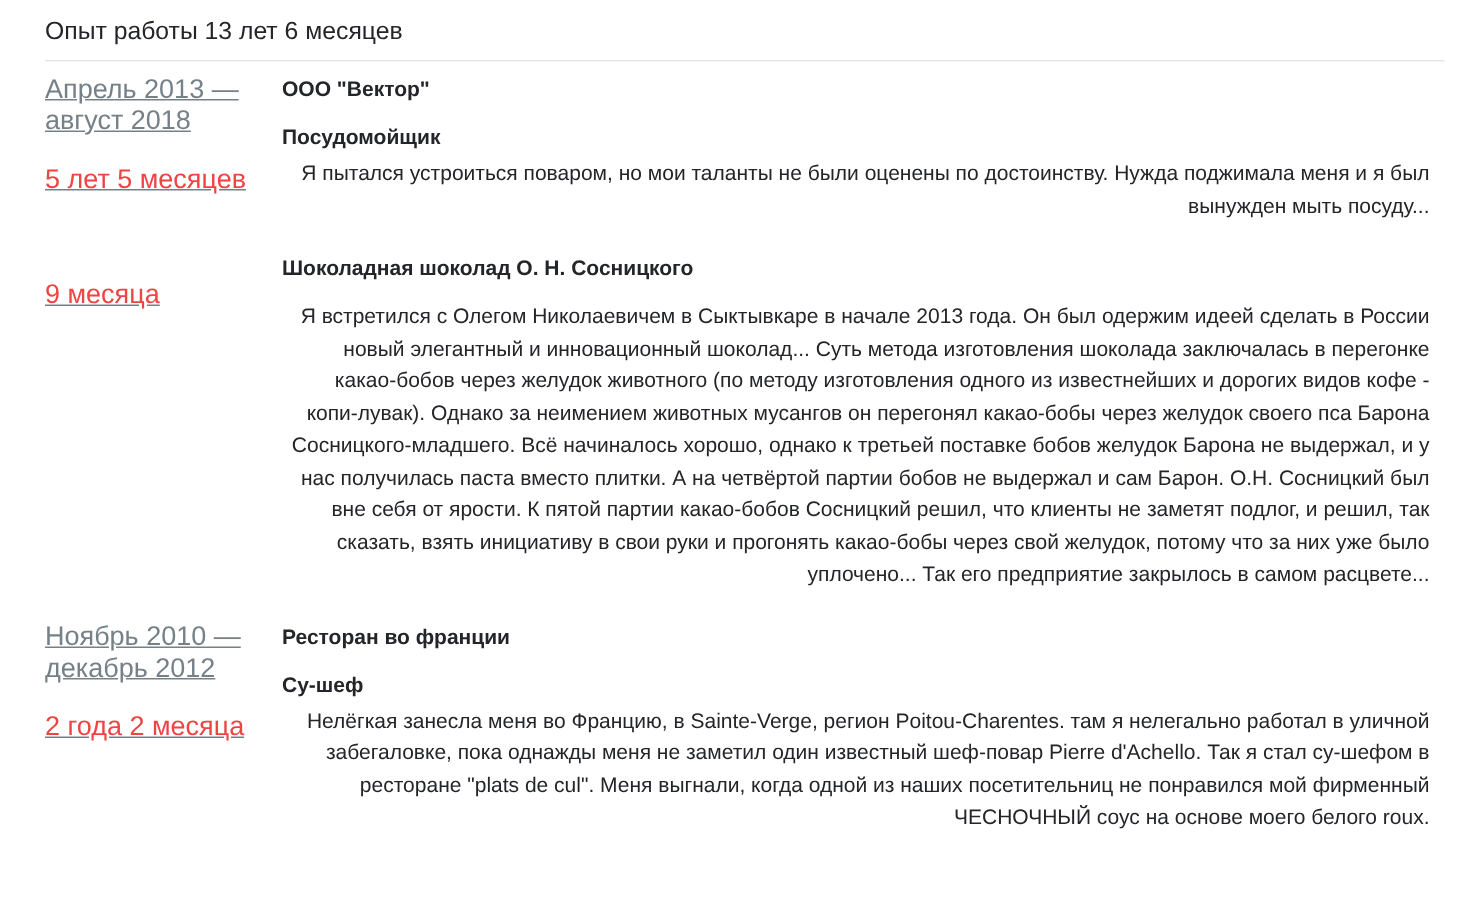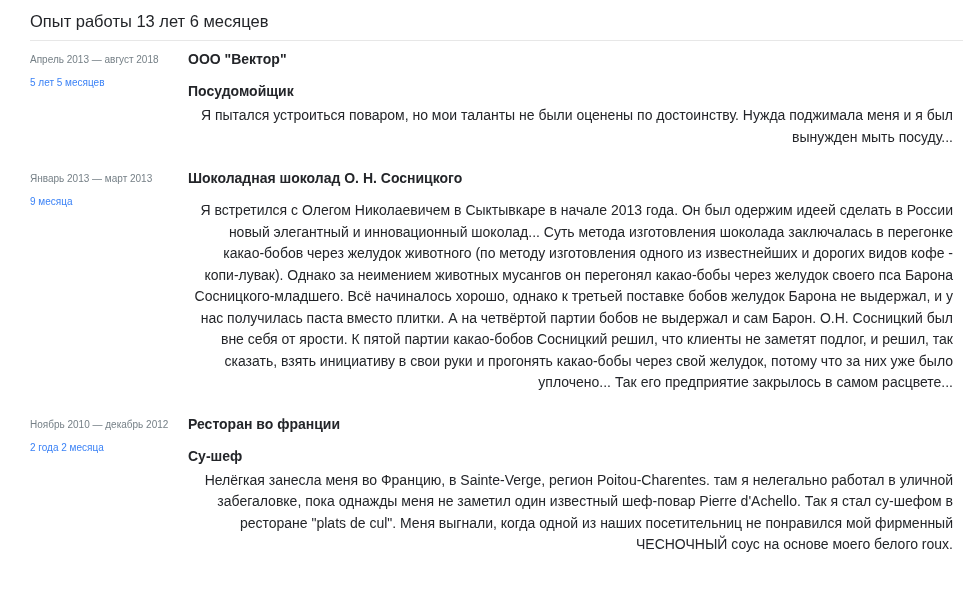--- a/index.html
+++ b/index.html
@@ -42,29 +42,30 @@
     align-items: flex-start;
     padding: 0 18px 0 14px;
     margin-bottom: 20px;
   }
   .exp-period {
     width: 158px;
     flex: 0 0 158px;
     box-sizing: border-box;
     padding-right: 16px;
     color: #768087;
-    font-size: 10px;
+    font-size: 18px;
     line-height: 21px;
+    text-decoration: underline;
   }
   .exp-period .dates {
     color: #768087;
   }
   .exp-period .duration {
-    color: #3b82f6;
-    margin-top: 2px;
+    color: #ef4444;
+    margin-top: 18px;
   }
   .exp-body {
     flex: 1 1 auto;
     min-width: 0;
   }
   .company {
     font-size: 14px;
     font-weight: bold;
     color: #232529;
     line-height: 21px;
@@ -101,21 +102,20 @@
       </div>
       <div class="exp-body">
         <div class="company">ООО "Вектор"</div>
         <div class="position">Посудомойщик</div>
         <div class="description">Я пытался устроиться поваром, но мои таланты не были оценены по достоинству. Нужда поджимала меня и я был вынужден мыть посуду...</div>
       </div>
     </div>
 
     <div class="exp-item">
       <div class="exp-period">
-        <div class="dates">Январь 2013 — март 2013</div>
         <div class="duration">9 месяца</div>
       </div>
       <div class="exp-body">
         <div class="company">Шоколадная шоколад О. Н. Сосницкого</div>
         <div class="description">Я встретился с Олегом Николаевичем в Сыктывкаре в начале 2013 года. Он был одержим идеей сделать в России новый элегантный и инновационный шоколад... Суть метода изготовления шоколада заключалась в перегонке какао-бобов через желудок животного (по методу изготовления одного из известнейших и дорогих видов кофе - копи-лувак). Однако за неимением животных мусангов он перегонял какао-бобы через желудок своего пса Барона Сосницкого-младшего. Всё начиналось хорошо, однако к третьей поставке бобов желудок Барона не выдержал, и у нас получилась паста вместо плитки. А на четвёртой партии бобов не выдержал и сам Барон. О.Н. Сосницкий был вне себя от ярости. К пятой партии какао-бобов Сосницкий решил, что клиенты не заметят подлог, и решил, так сказать, взять инициативу в свои руки и прогонять какао-бобы через свой желудок, потому что за них уже было уплочено... Так его предприятие закрылось в самом расцвете...</div>
       </div>
     </div>
 
     <div class="exp-item">
       <div class="exp-period">

